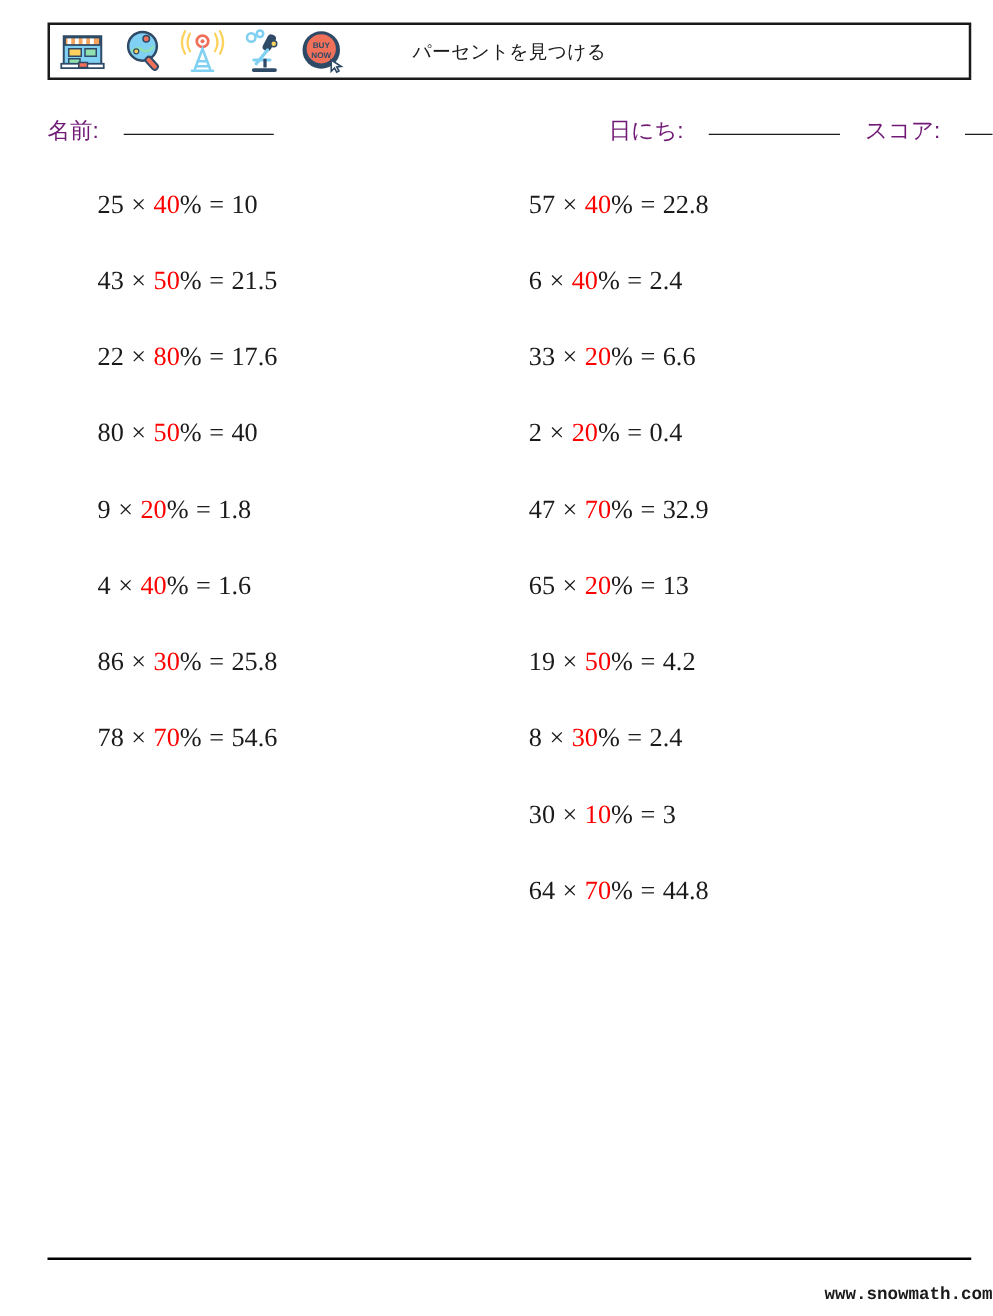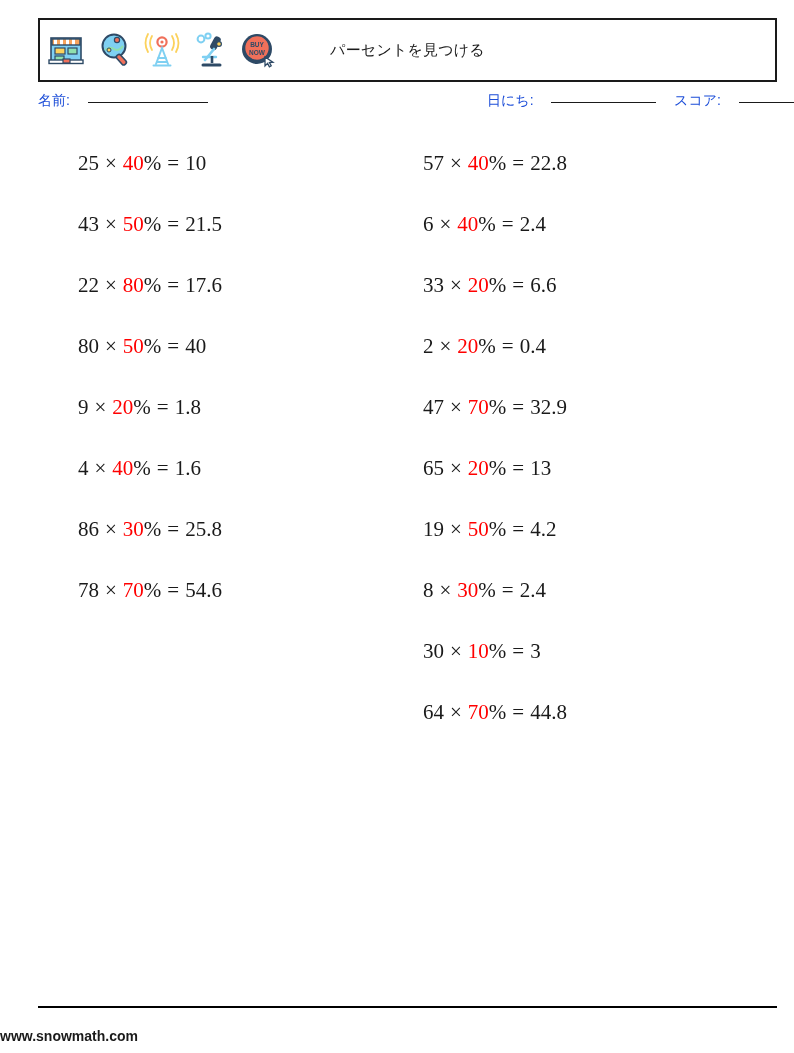--- a/index.html
+++ b/index.html
@@ -16,21 +16,21 @@
     color: #1a1a1a;
     overflow: hidden;
   }
 
   
   .header-bar {
     position: absolute;
     left: 38px;
     top: 18px;
     width: 739px;
-    height: 64px;
+    height: 46px;
     border: 2px solid #1a1a1a;
     box-sizing: border-box;
     display: flex;
     align-items: center;
   }
   .icon-strip {
     display: flex;
     align-items: center;
     padding-left: 6px;
     gap: 8px;
@@ -51,22 +51,22 @@
     pointer-events: none;
   }
 
   
   .meta-row {
     position: absolute;
     left: 0;
     top: 92px;
     width: 794px;
     height: 24px;
-    font-size: 14px;
-    color: #1d4ed8;
+    font-size: 18px;
+    color: #701a75;
   }
   .meta-name {
     position: absolute;
     left: 38px;
     top: 0;
     white-space: nowrap;
   }
   .meta-right {
     position: absolute;
     left: 487px;
@@ -126,25 +126,26 @@
     left: 38px;
     top: 1006px;
     width: 739px;
     height: 0;
     border-top: 2px solid #000000;
   }
   .footer-text {
     position: absolute;
     left: 0;
     top: 1028px;
-    width: 640px;
-    text-align: left;
+    width: 794px;
+    text-align: right;
     font-size: 14px;
     font-weight: bold;
     color: #1a1a1a;
+    font-family: Liberation Mono, monospace;
   }
 </style>
 </head>
 <body>
 
 <div class="header-bar">
 
   <div class="icon-strip">
 
     <svg class="wicon" viewBox="0 0 40 40">

